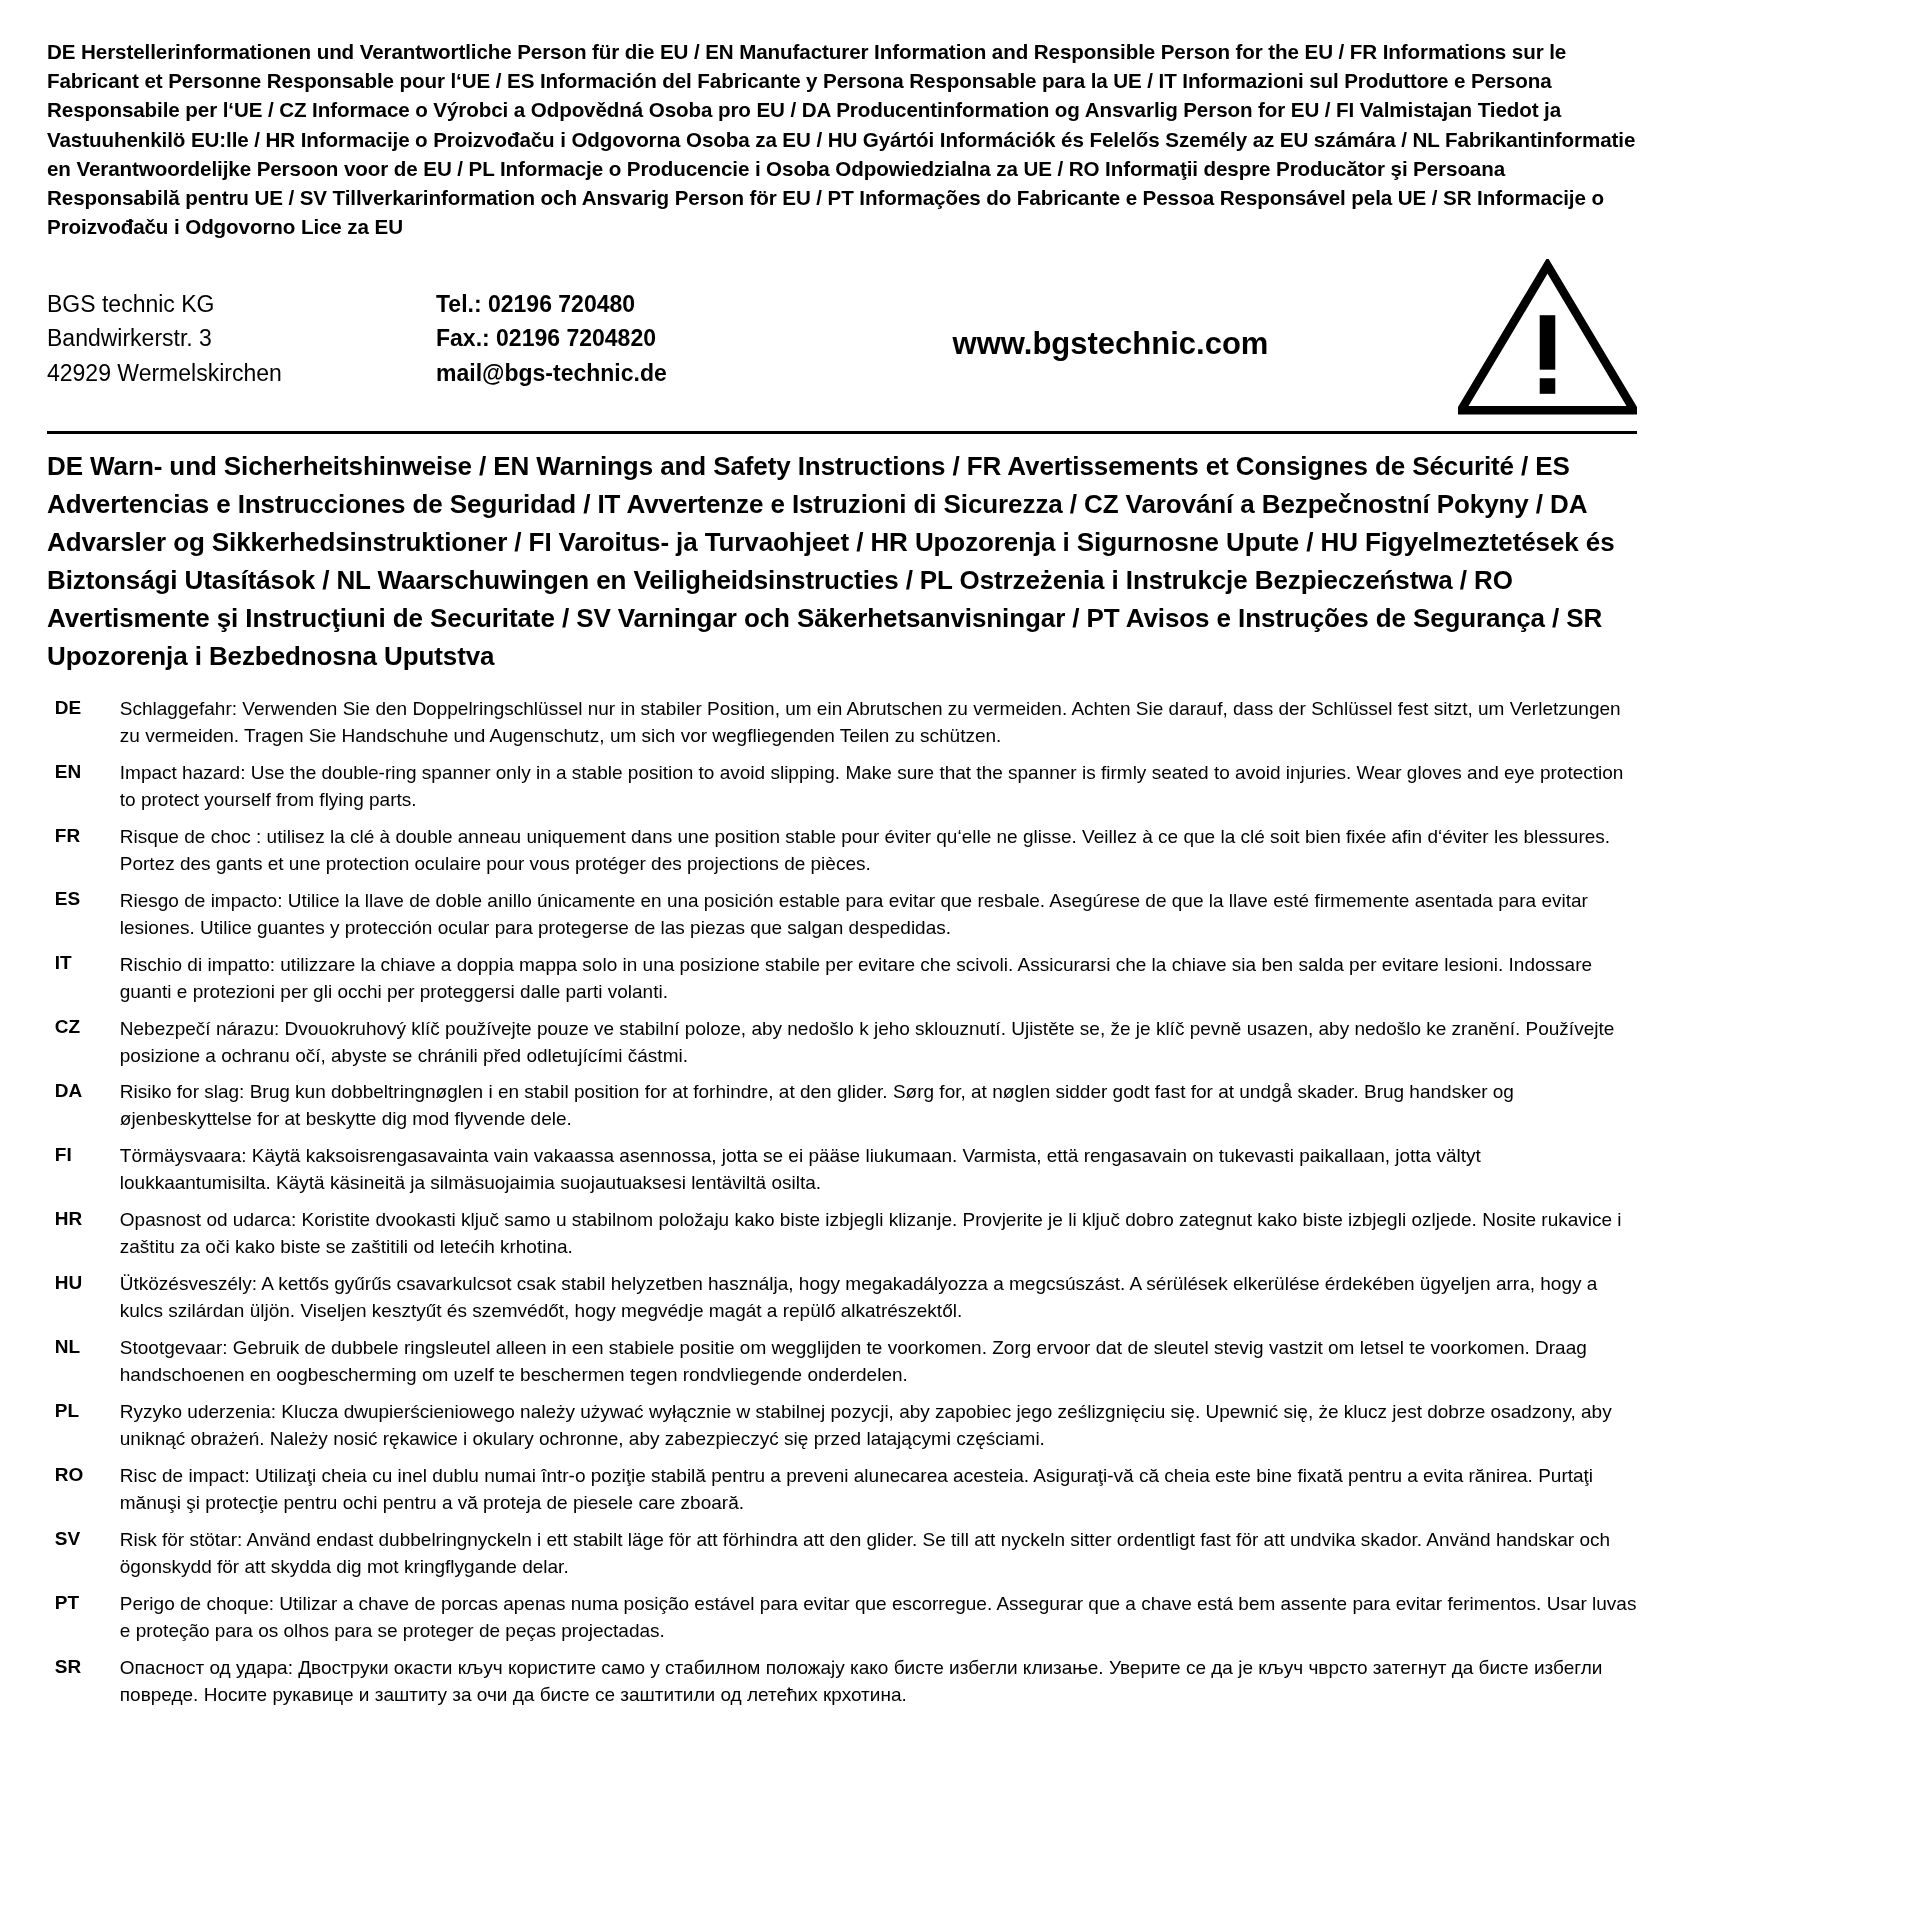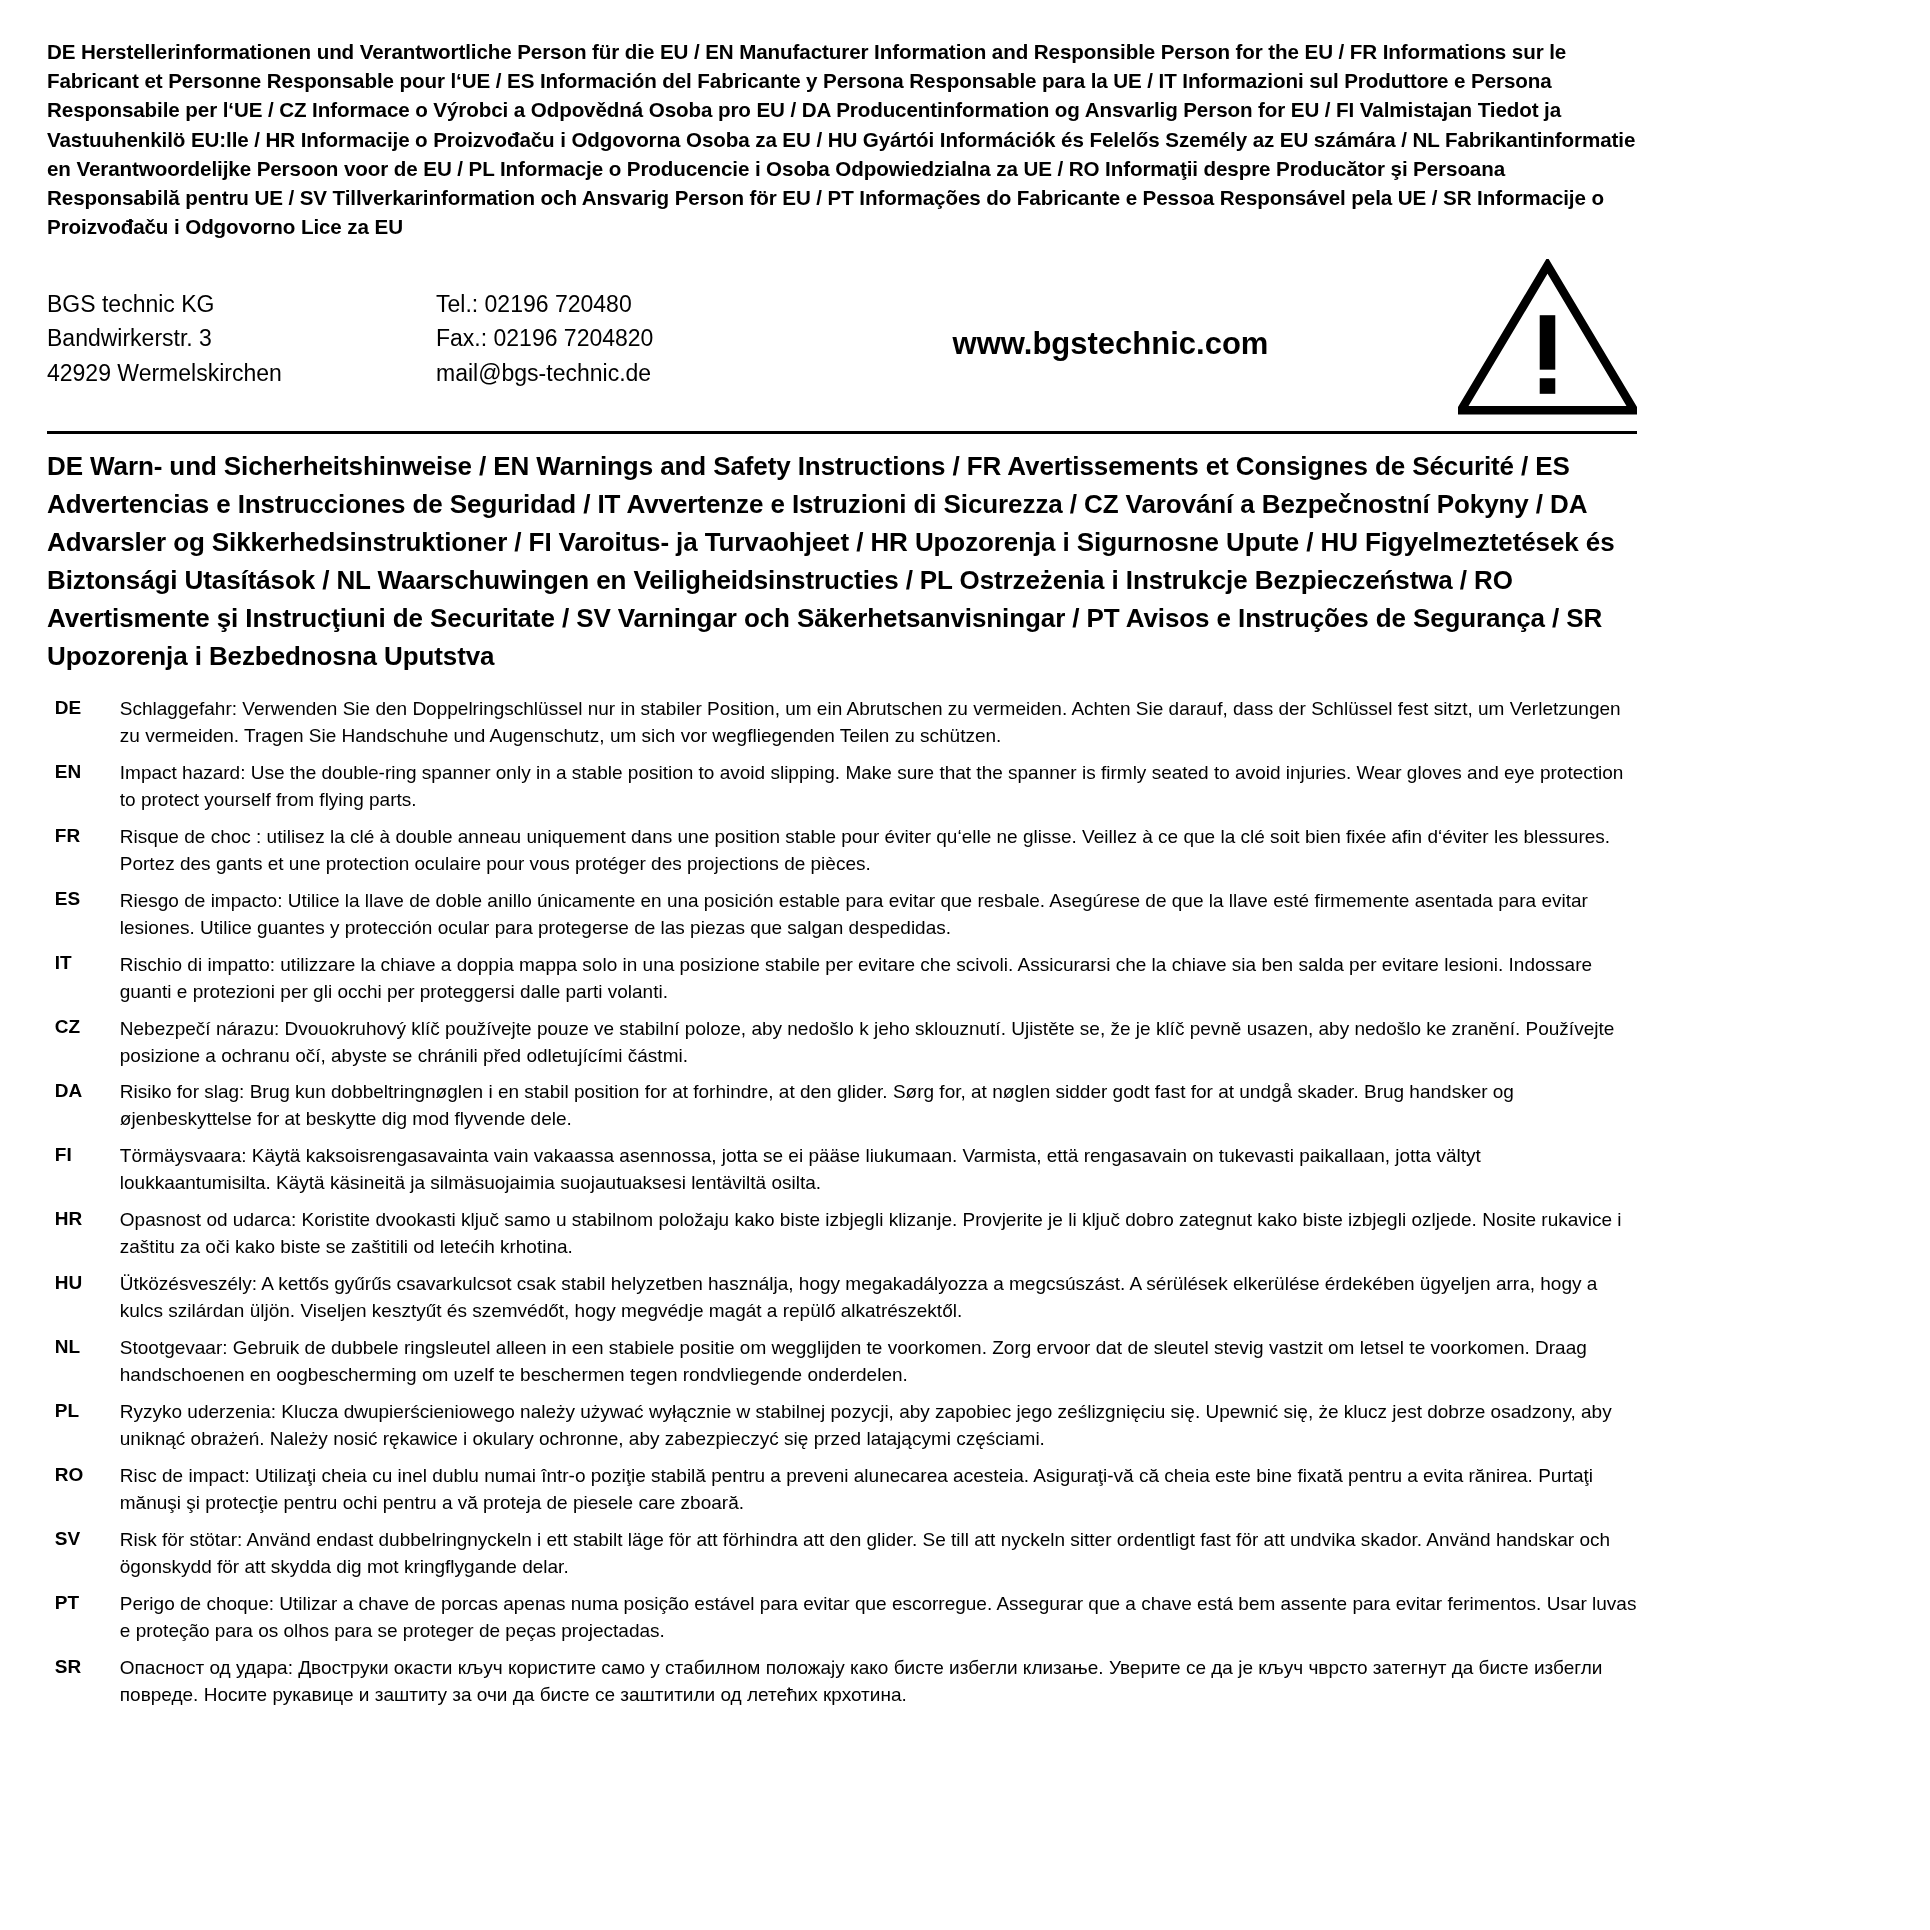--- a/index.html
+++ b/index.html
@@ -75,20 +75,21 @@
     flex: 0 0 389px;
     font-size: 23px;
     line-height: 1.5;
     padding-top: 3.1px;
   }
   .contact-block {
     flex: 0 0 350px;
     font-size: 23px;
     line-height: 1.5;
     padding-top: 3.1px;
+    font-weight: bold;
   }
   .web-block {
     flex: 1 1 auto;
     text-align: center;
     font-size: 31px;
     font-weight: bold;
     padding-top: 14px;
   }
   .warn-block {
     flex: 0 0 202px;

